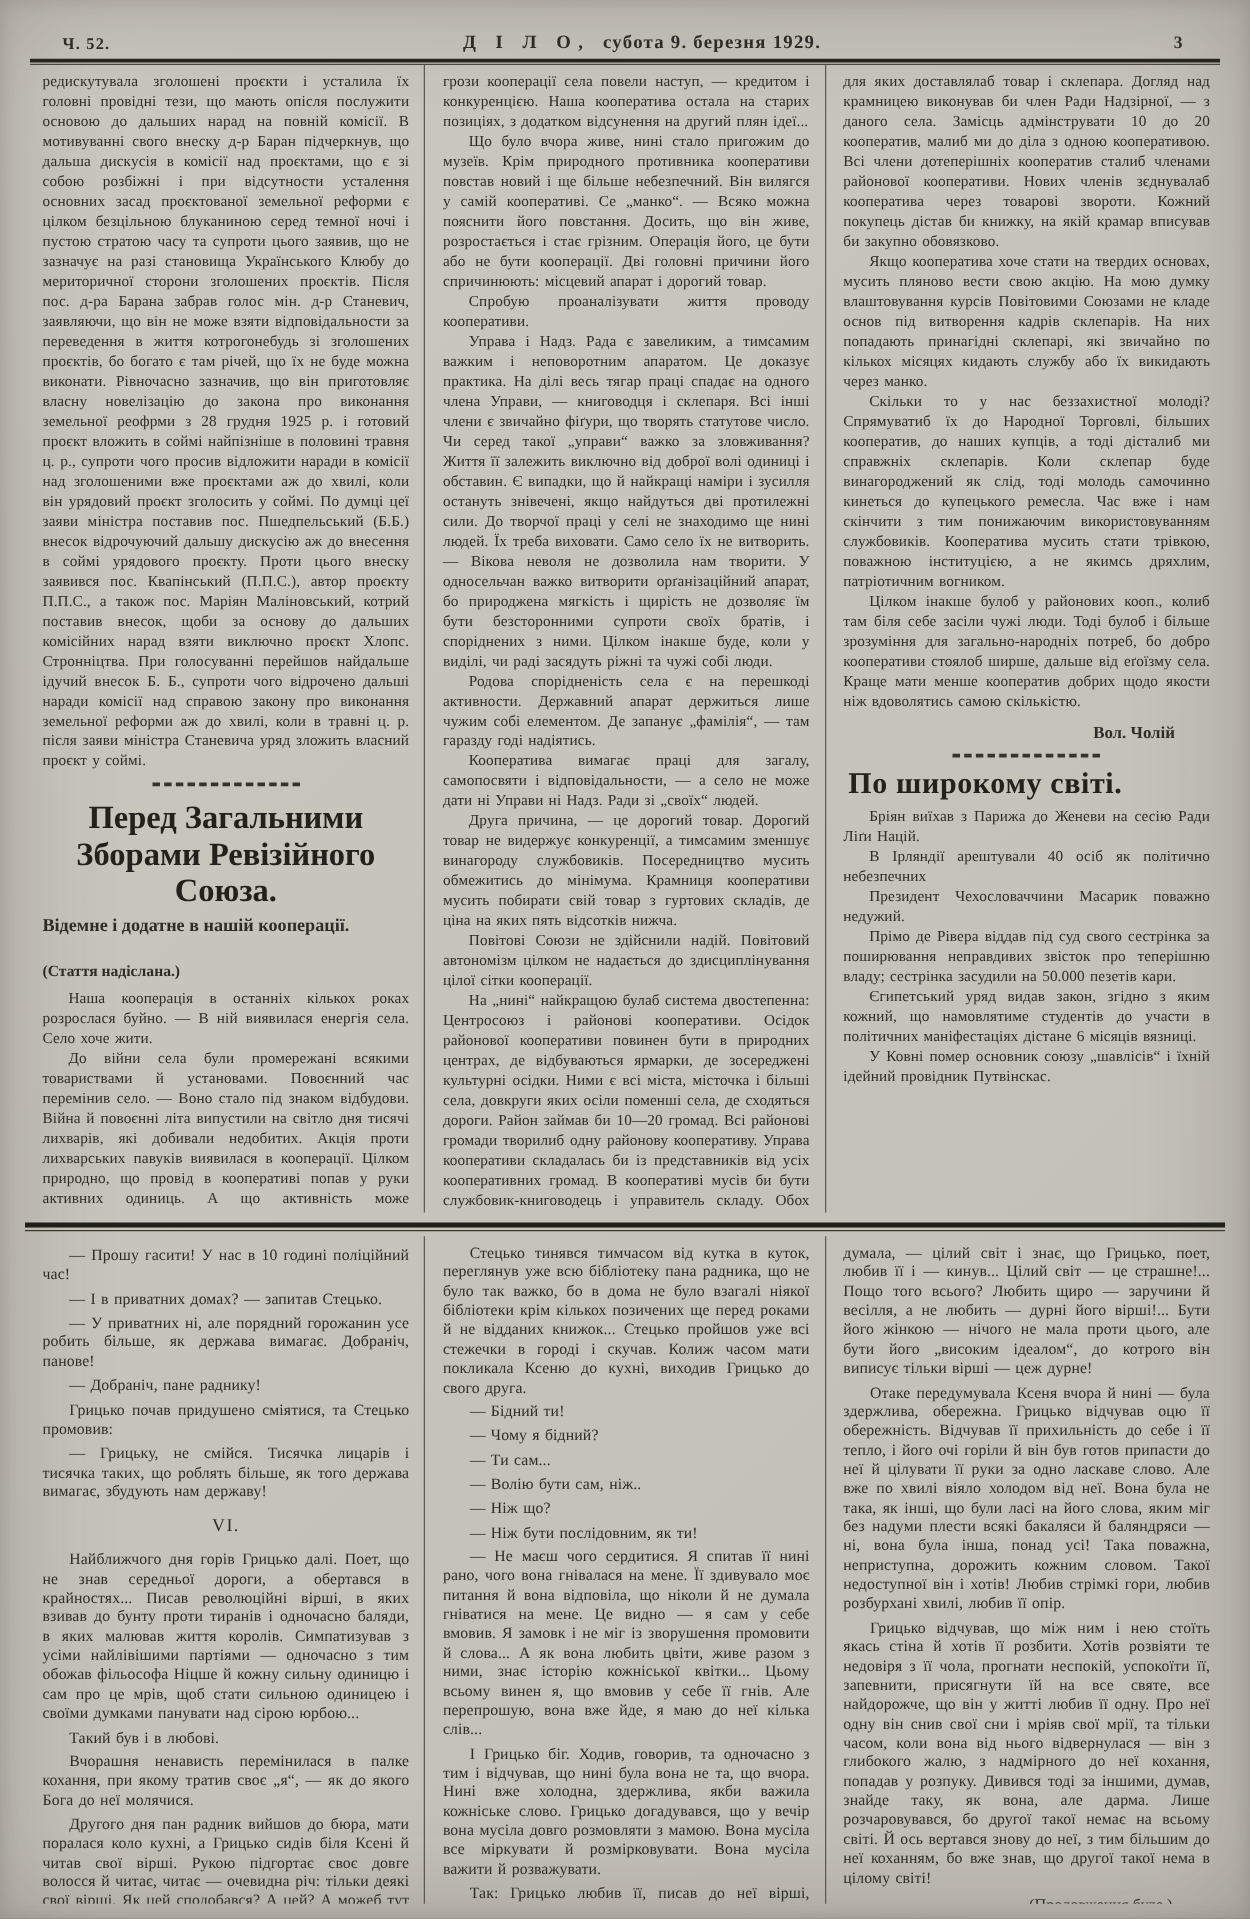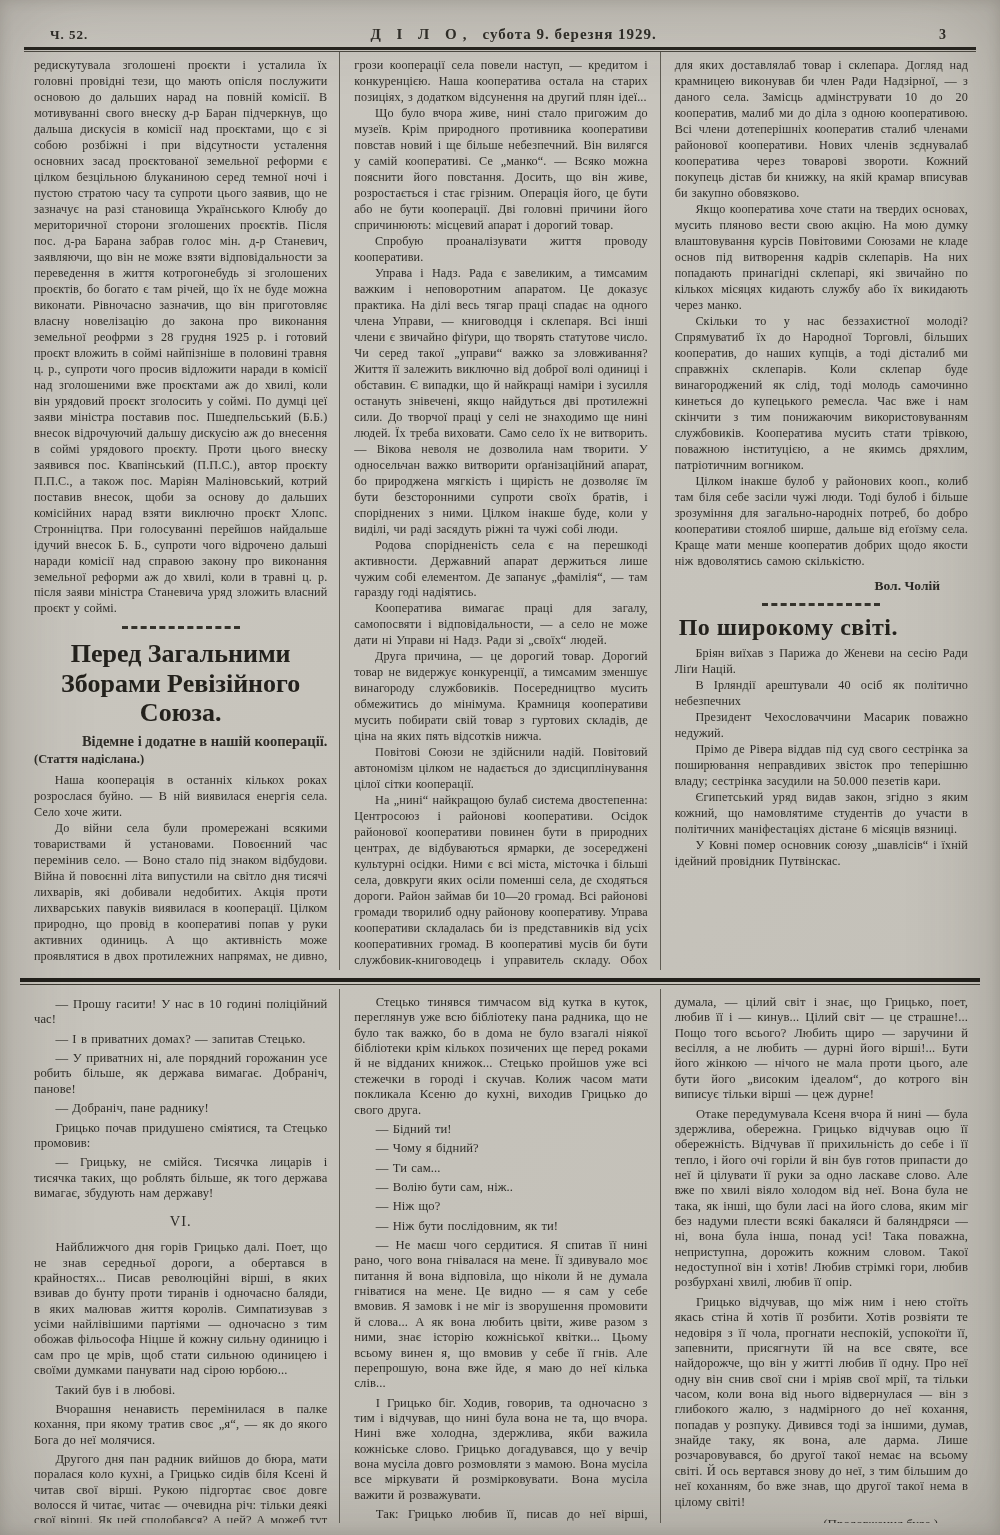--- a/index.html
+++ b/index.html
@@ -38,21 +38,21 @@
   .bottom .dialog{margin:2px 0 4px 0;}
   .headline{
     margin:10px 4px 6px 4px;text-align:center;font-weight:bold;
     font-size:26px;line-height:1.12;color:#23211c;text-indent:0;
     font-family:"Liberation Serif","DejaVu Serif",serif;
   }
   .headline2{
     margin:8px 4px 6px 4px;font-weight:bold;
     font-size:24px;line-height:1.1;color:#23211c;text-indent:0;letter-spacing:.5px;
   }
-  .subhead{margin:2px 0 2px 0;text-align:right;font-weight:bold;font-size:14.5px;text-indent:0;}
+  .subhead{margin:2px 0 20px 0;text-align:left;font-weight:bold;font-size:14.5px;text-indent:0;}
   .note{margin:0 0 6px 0;font-weight:bold;font-size:12.5px;text-indent:0;}
   .chapter{margin:12px 0 10px 0;text-align:center;font-size:14.5px;font-weight:normal;text-indent:0;letter-spacing:1px;}
   .signature{margin:8px 28px 2px 0;text-align:right;font-weight:bold;font-size:13.5px;text-indent:0;}
   .endnote{margin:6px 30px 2px 0;text-align:right;font-size:13px;text-indent:0;}
   .divider{width:118px;margin:9px auto 7px auto;border-top:3px dashed #35332c;height:0;}
   
   .section-break{margin:8px 20px 4px 20px;}
   .section-break .b1{border-top:4px solid #211f1a;}
   .section-break .b2{border-top:1px solid #3c3931;margin-top:2px;}
 </style>

